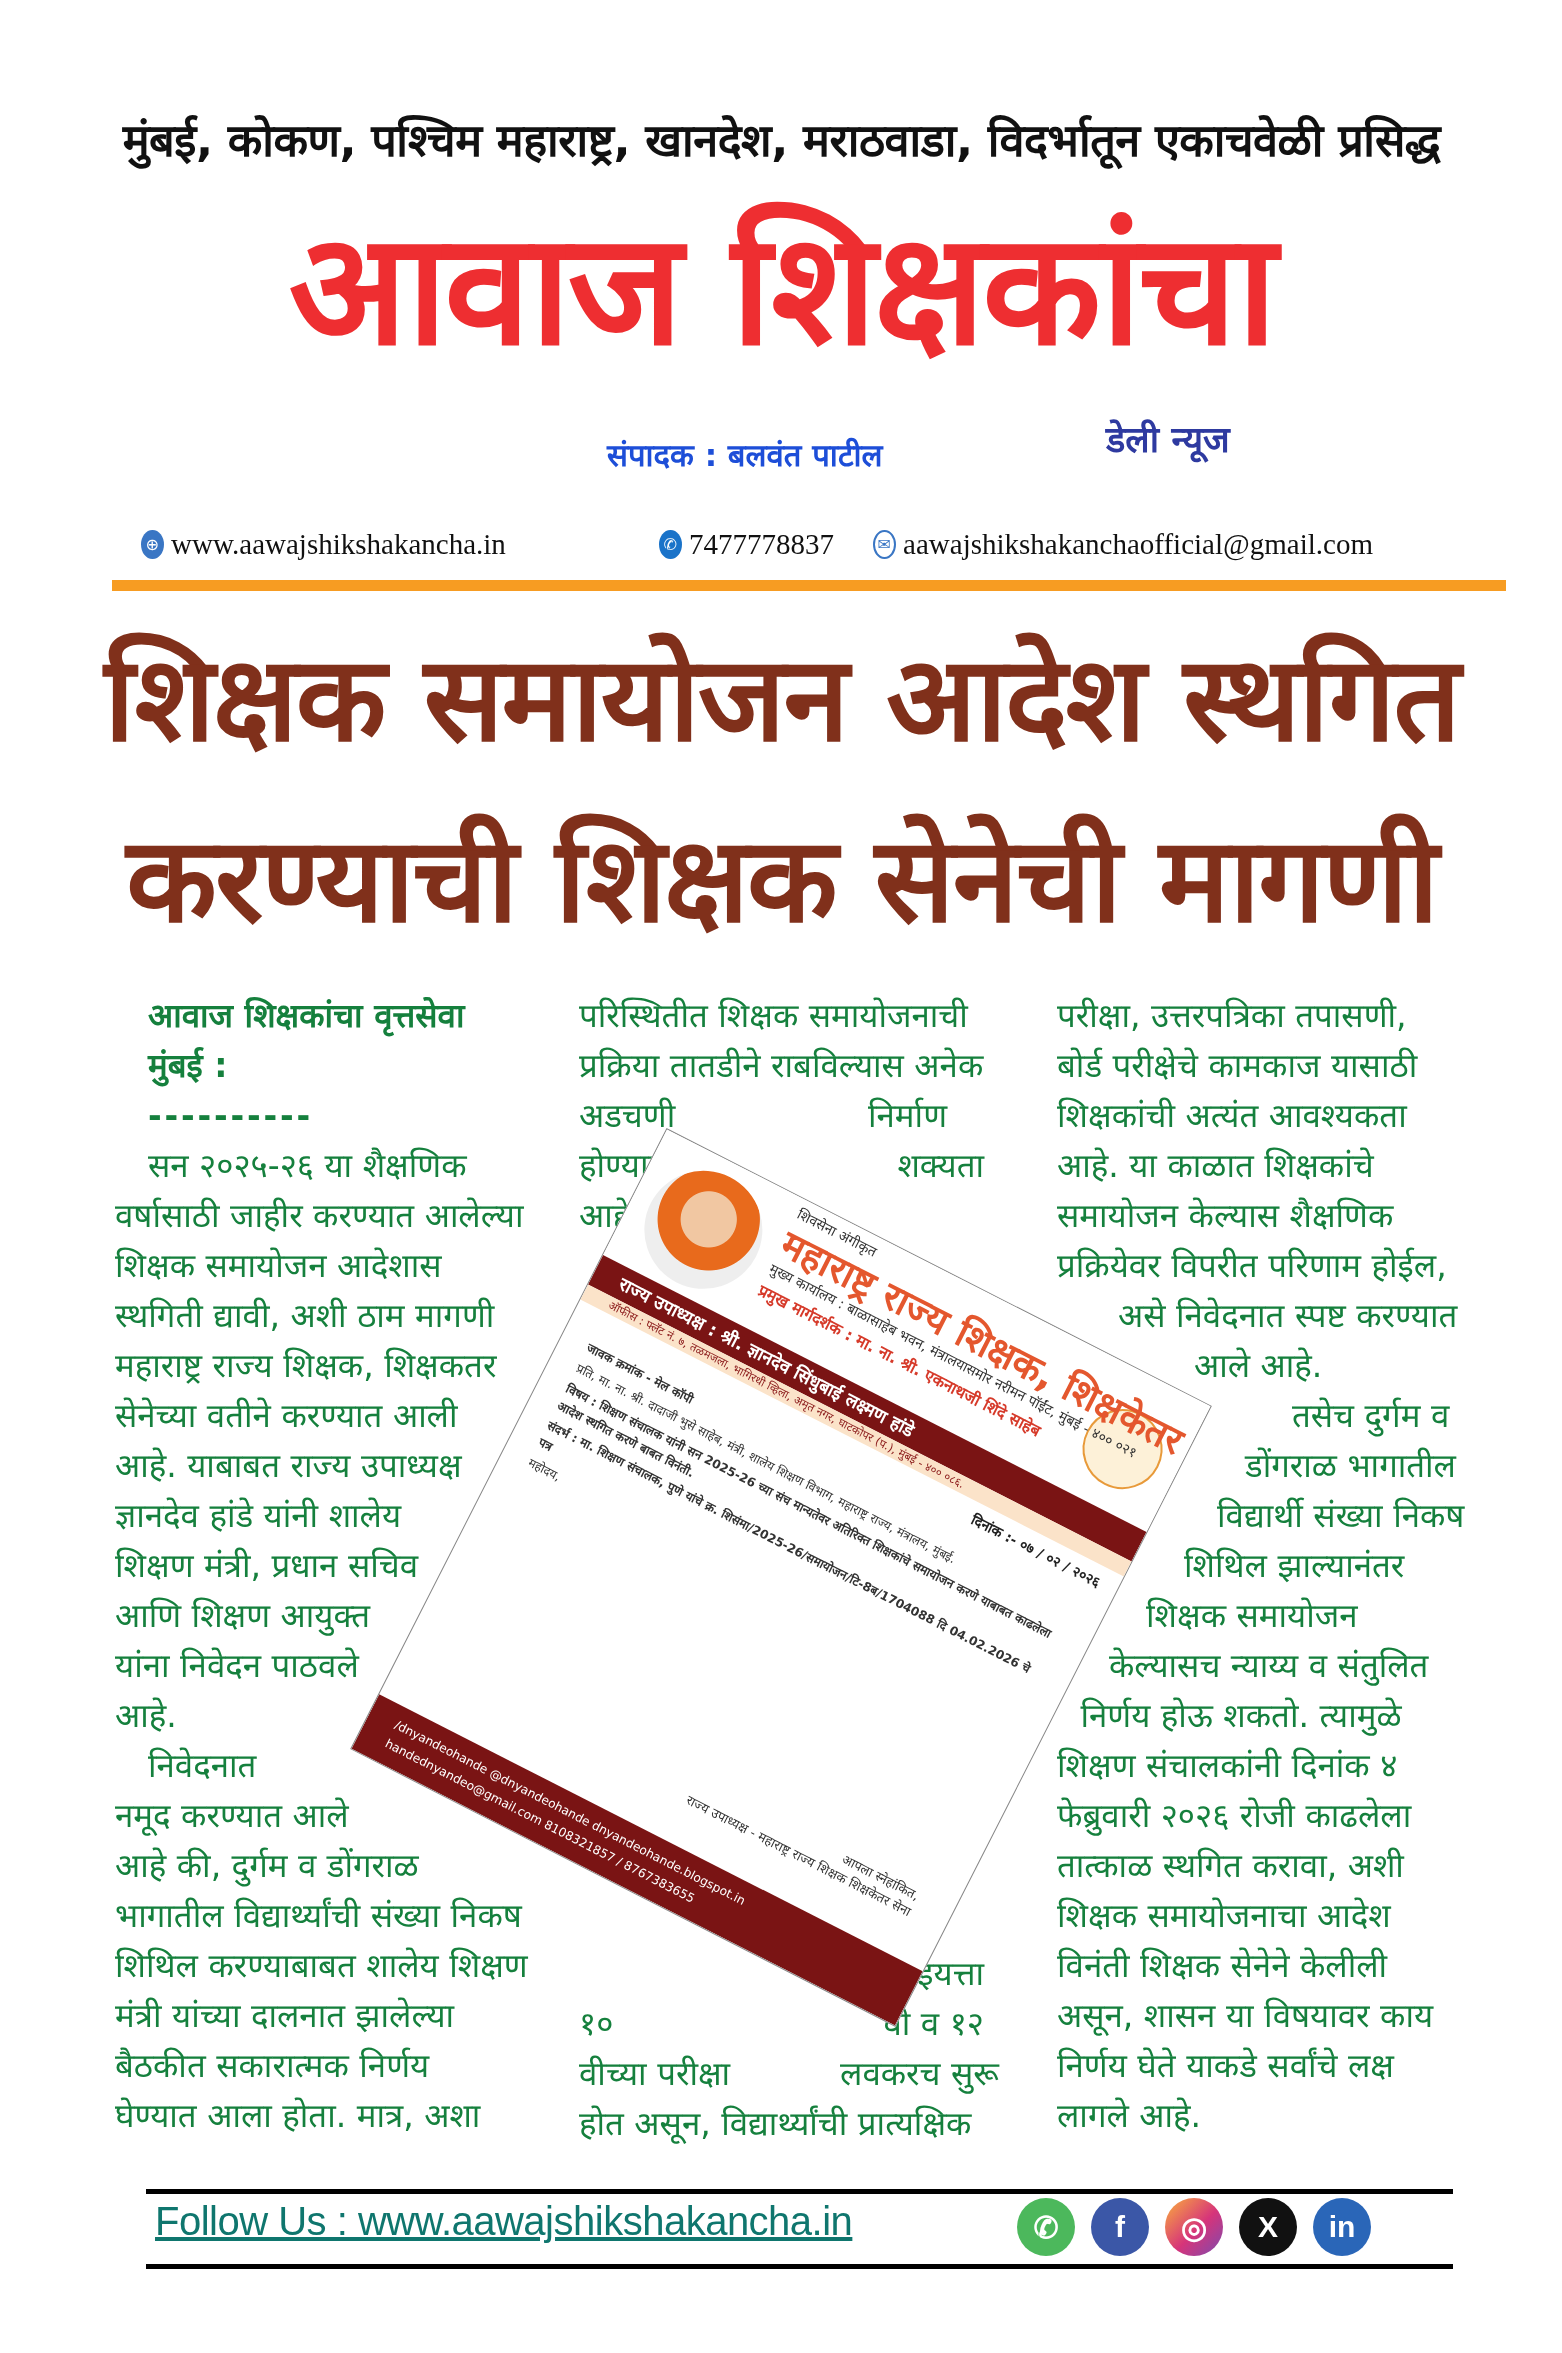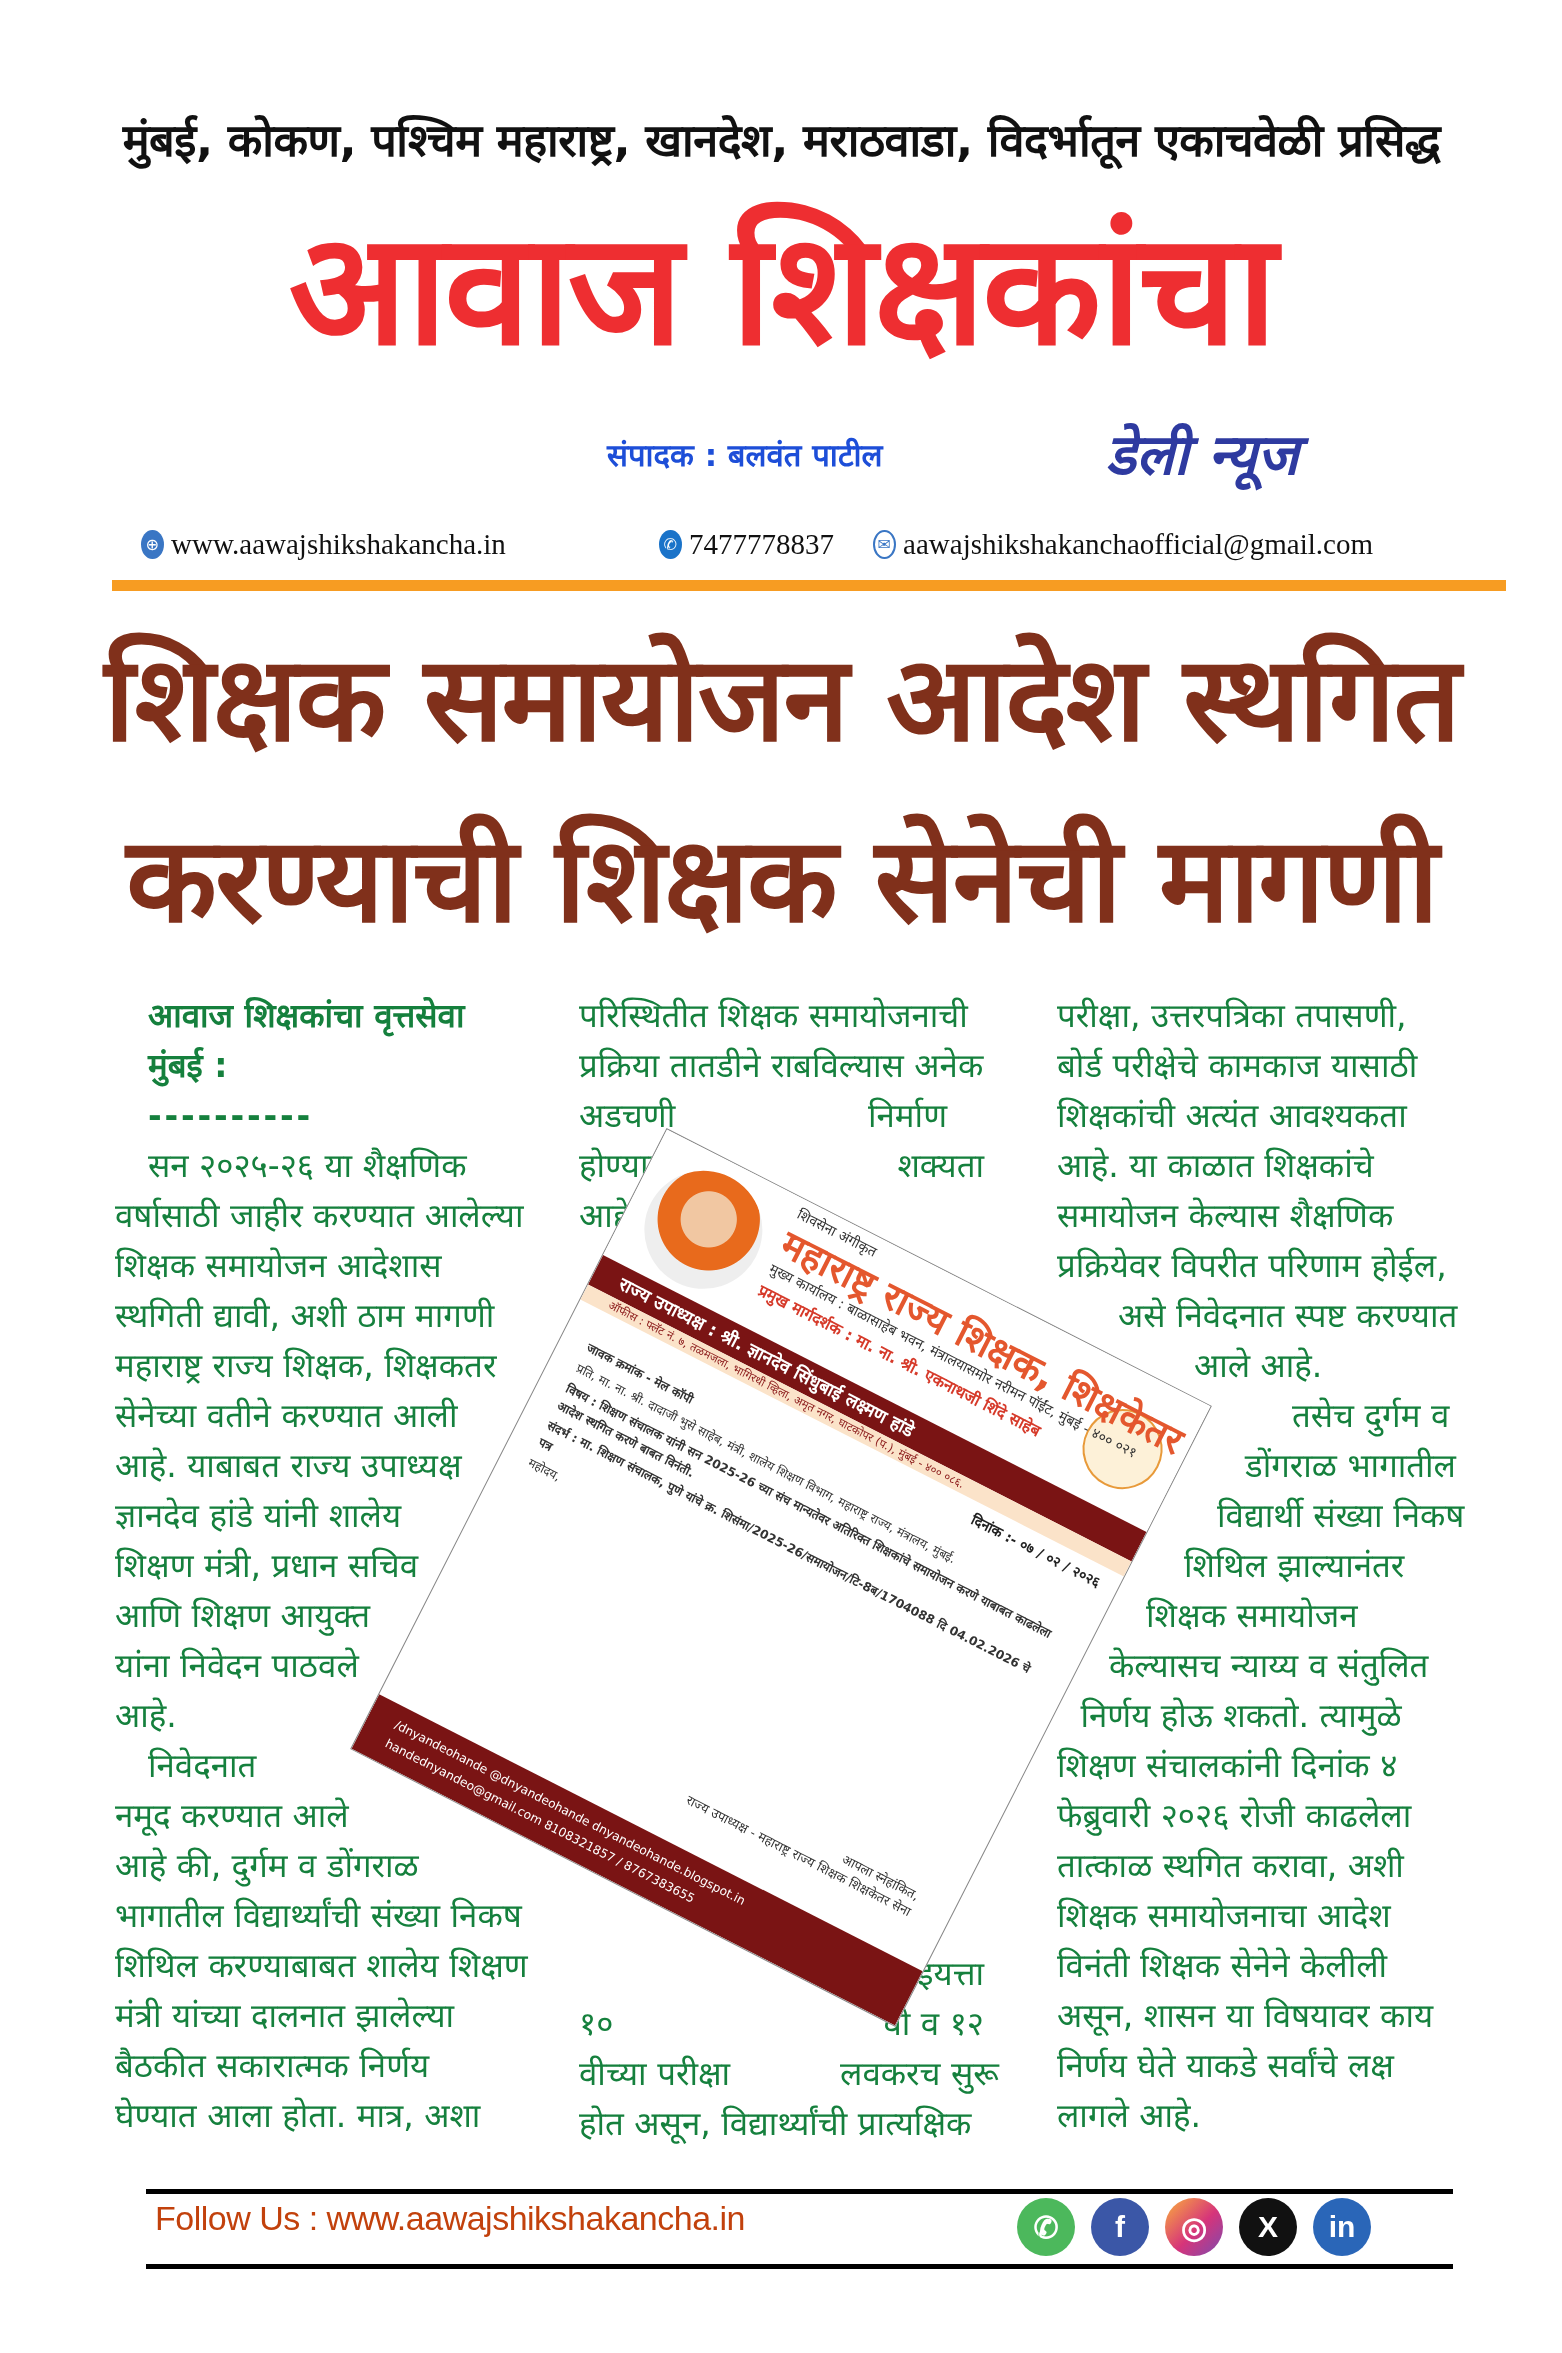--- a/index.html
+++ b/index.html
@@ -5,21 +5,21 @@
   * { box-sizing: border-box; margin: 0; padding: 0; }
   html, body { width: 1563px; height: 2381px; background: #ffffff; overflow: hidden; }
   body { position: relative; font-family: "DejaVu Sans", sans-serif; color: #111; }
 
   .abs { position: absolute; }
 
   
   .tagline { left: 0; width: 1563px; top: 108px; text-align: center; font-weight: bold; font-size: 45px; color: #111; letter-spacing: -0.5px; }
   .brand { left: 0; width: 1563px; top: 212px; text-align: center; font-weight: bold; font-size: 155px; color: #ee2e31; line-height: 1; letter-spacing: -2.8px; }
   .editor { left: 607px; top: 433px; font-weight: bold; font-size: 31px; color: #1d4ed8; }
-  .daily { left: 1106px; top: 414px; font-weight: bold; font-size: 56px; color: #2e3aa0; font-style: italic; }
+  .daily { left: 1106px; top: 414px; font-weight: bold; font-size: 36px; color: #2e3aa0; }
 
   .contact-row { top: 523px; height: 47px; left: 0; width: 1563px; font-family: "Liberation Serif", serif; font-size: 29px; color: #111; }
   .contact-item { position: absolute; top: 4.7px; display: flex; align-items: center; gap: 7.5px; }
   .ci-icon { width: 22.6px; height: 29px; border-radius: 50%; background: #3a76c4; color: #fff; font-size: 16px; display: flex; align-items: center; justify-content: center; font-family: "DejaVu Sans", sans-serif; }
   .ci-icon.phone { background: #1a73c9; }
   .ci-icon.mail { background: #ffffff; border: 2.4px solid #3a76c4; color: #3a76c4; }
 
   .orange-rule { left: 112px; top: 580px; width: 1394px; height: 11.3px; background: #f79c22; }
 
   
@@ -51,21 +51,21 @@
   .letter-body { position: absolute; left: 28px; top: 221px; width: 555px; font-size: 12.2px; line-height: 19px; color: #333; }
   .letter-body p { margin-bottom: 3.8px; }
   .letter-sign { position: absolute; right: 38px; top: 560px; font-size: 13px; color: #333; text-align: right; }
   .letter-foot { position: absolute; left: 0; bottom: 0; width: 100%; height: 61px; background: #7a1414; color: #fff; font-size: 12.2px; padding: 8.5px 28px; line-height: 21px; }
   .letter-emblem { position: absolute; right: 19px; top: 38px; width: 80px; height: 80px; border-radius: 50%; background: #fdf1d8; border: 2.8px solid #e89a3a; }
 
   
   .footer-rule { left: 146px; width: 1307px; height: 4.7px; background: #000; }
   .fr-top { top: 2189px; }
   .fr-bot { top: 2264px; }
-  .follow { left: 155px; top: 2199px; font-family: "Liberation Sans", sans-serif; font-size: 34px; color: #c2410c; letter-spacing: -0.5px; }
+  .follow { left: 155px; top: 2199px; font-family: "Liberation Sans", sans-serif; font-size: 40px; color: #0f766e; letter-spacing: -0.5px; text-decoration: underline; }
   .socials { left: 1017px; top: 2198px; display: flex; gap: 16px; }
   .soc { width: 58px; height: 58px; border-radius: 50%; display: flex; align-items: center; justify-content: center; color: #fff; font-family: "Liberation Sans", sans-serif; font-weight: bold; font-size: 30px; }
 </style>
 </head>
 <body>
 
 <div class="abs tagline">मुंबई, कोकण, पश्चिम महाराष्ट्र, खानदेश, मराठवाडा, विदर्भातून एकाचवेळी प्रसिद्ध</div>
 <div class="abs brand">आवाज शिक्षकांचा</div>
 <div class="abs editor">संपादक : बलवंत पाटील</div>
 <div class="abs daily">डेली न्यूज</div>

